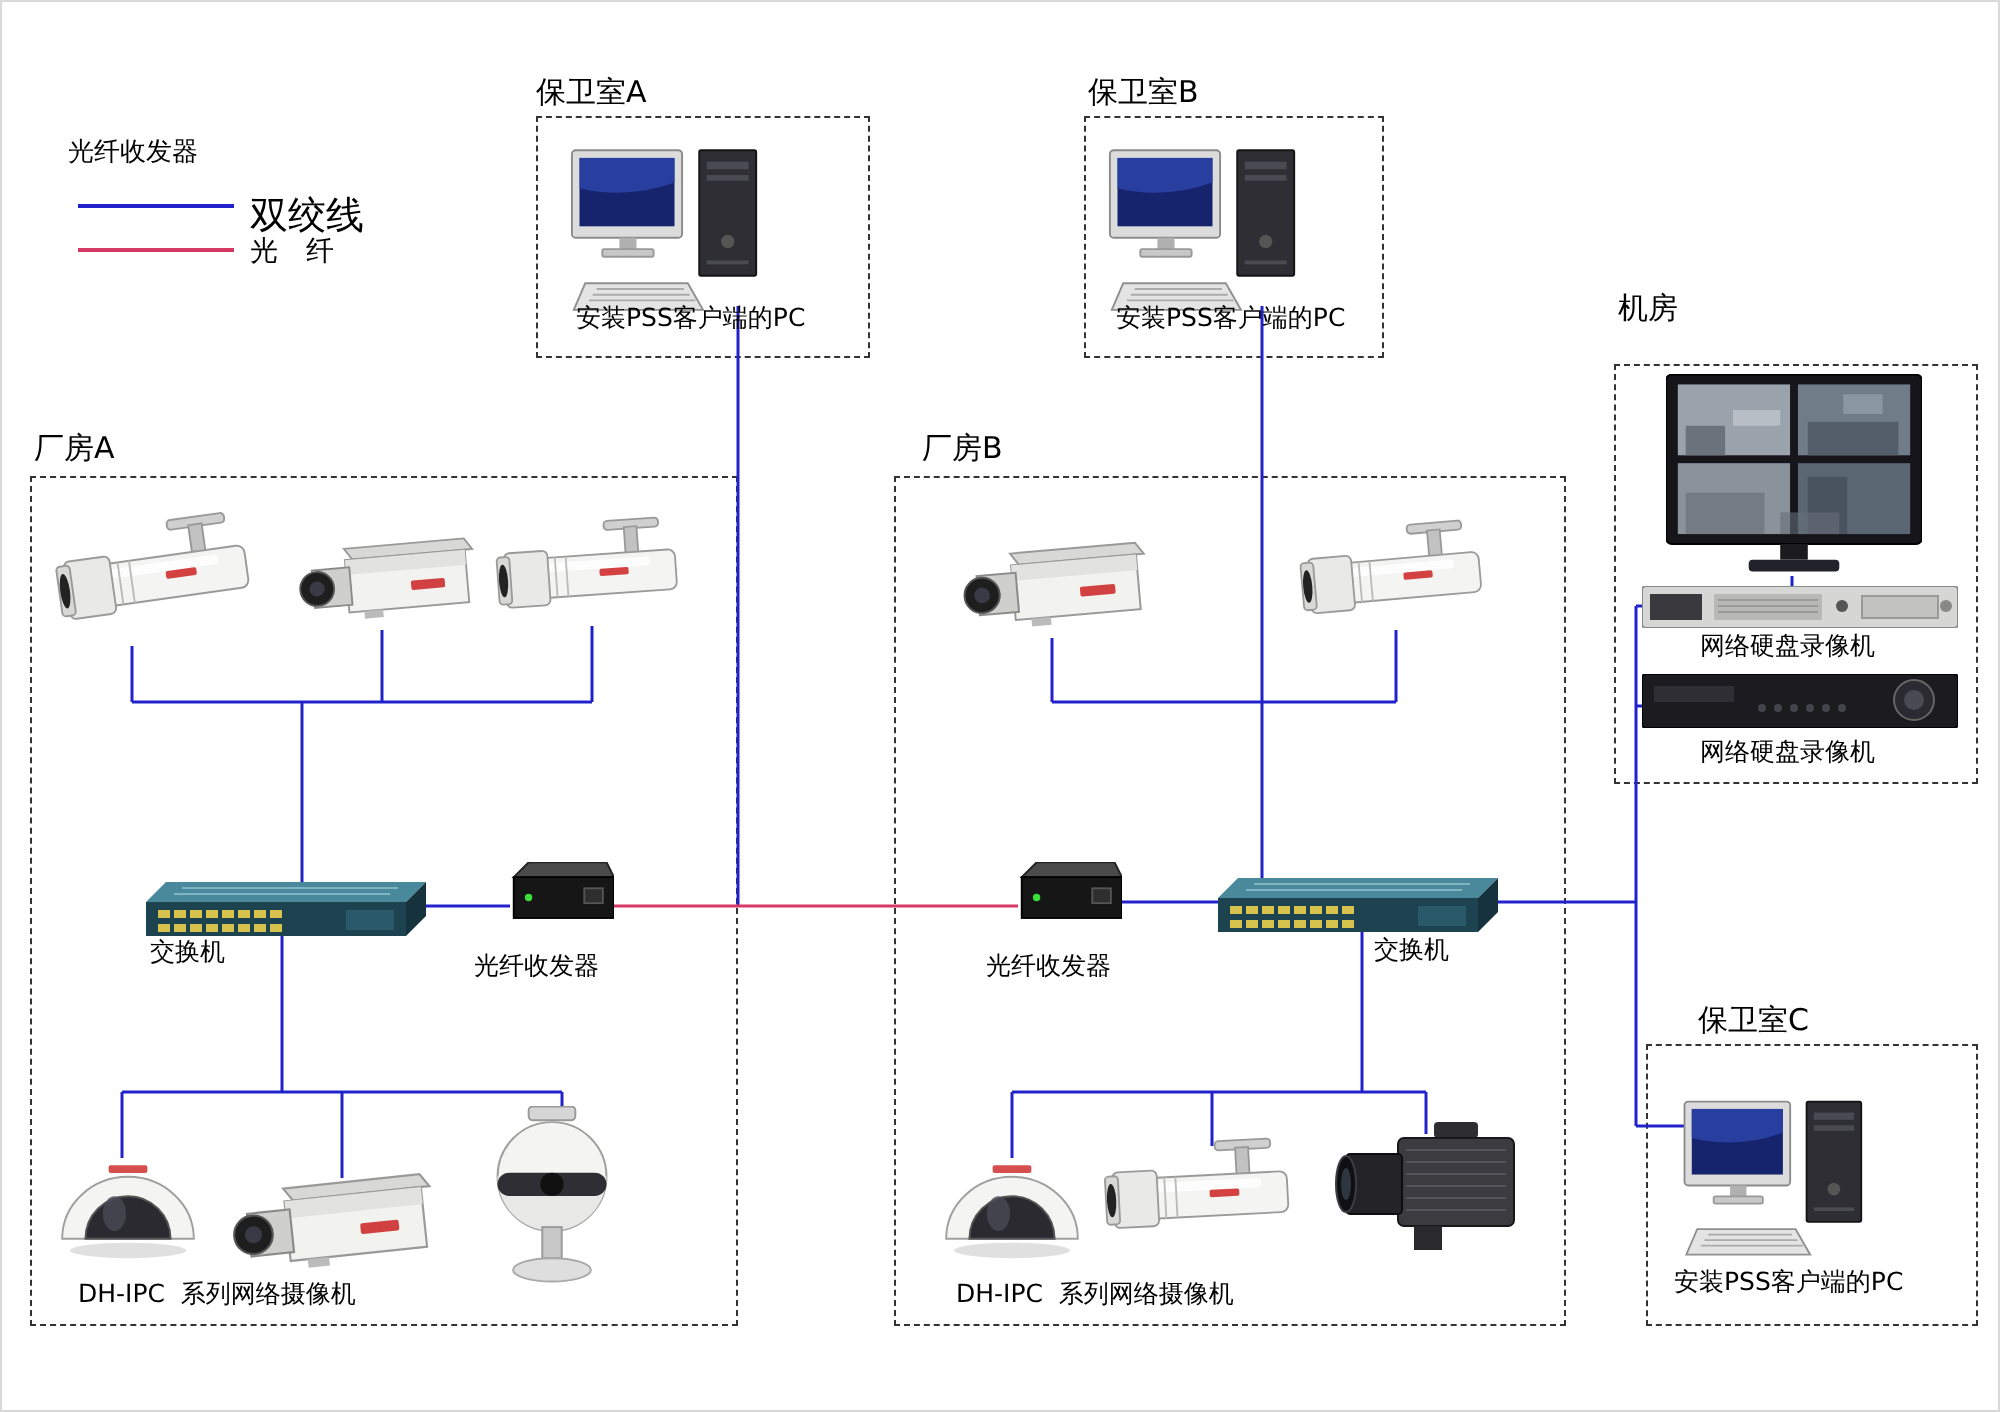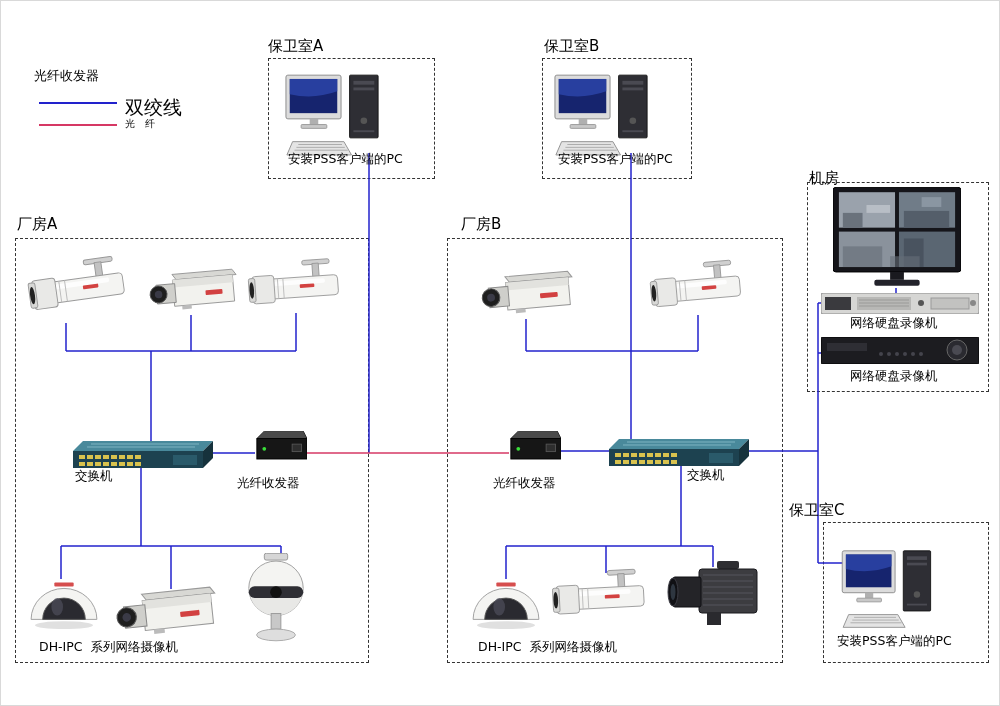--- a/index.html
+++ b/index.html
@@ -210,35 +210,35 @@
     </g>
     <g stroke="#d63864" stroke-width="1.5" fill="none">
       <polyline points="306,452 508,452"></polyline>
     </g>
   </svg>
 
   <div class="title" style="left:33px;top:66px;font-size:13px">光纤收发器</div>
   <div class="legline" style="left:38px;top:101px;background:#2222cc"></div>
   <div class="lbl" style="left:124px;top:94px;font-size:19px">双绞线</div>
   <div class="legline" style="left:38px;top:123px;background:#d63864"></div>
-  <div class="lbl" style="left:124px;top:116px;font-size:10px">光　纤</div>
+  <div class="lbl" style="left:124px;top:116px;font-size:14px">光　纤</div>
 
   <div class="dbox" style="left:267px;top:57px;width:165px;height:119px"></div>
   <div class="dbox" style="left:541px;top:57px;width:148px;height:119px"></div>
   <div class="dbox" style="left:806px;top:181px;width:180px;height:208px"></div>
   <div class="dbox" style="left:14px;top:237px;width:352px;height:423px"></div>
   <div class="dbox" style="left:446px;top:237px;width:334px;height:423px"></div>
   <div class="dbox" style="left:822px;top:521px;width:164px;height:139px"></div>
 
   <div class="title" style="left:267px;top:36px">保卫室A</div>
   <div class="title" style="left:543px;top:36px">保卫室B</div>
-  <div class="title" style="left:808px;top:168px">机房</div>
+  <div class="title" style="left:808px;top:144px">机房</div>
   <div class="title" style="left:16px;top:214px">厂房A</div>
   <div class="title" style="left:460px;top:214px">厂房B</div>
-  <div class="title" style="left:788px;top:500px">保卫室C</div>
+  <div class="title" style="left:848px;top:500px">保卫室C</div>
 
   <svg class="dev" style="left:284px;top:72px;width:114px;height:86px">
       <use href="#sym-pc"></use>
     </svg>
   <div class="lbl" style="left:287px;top:150px">安装PSS客户端的PC</div>
 
   <svg class="dev" style="left:553px;top:72px;width:114px;height:86px">
       <use href="#sym-pc"></use>
     </svg>
   <div class="lbl" style="left:557px;top:150px">安装PSS客户端的PC</div>

